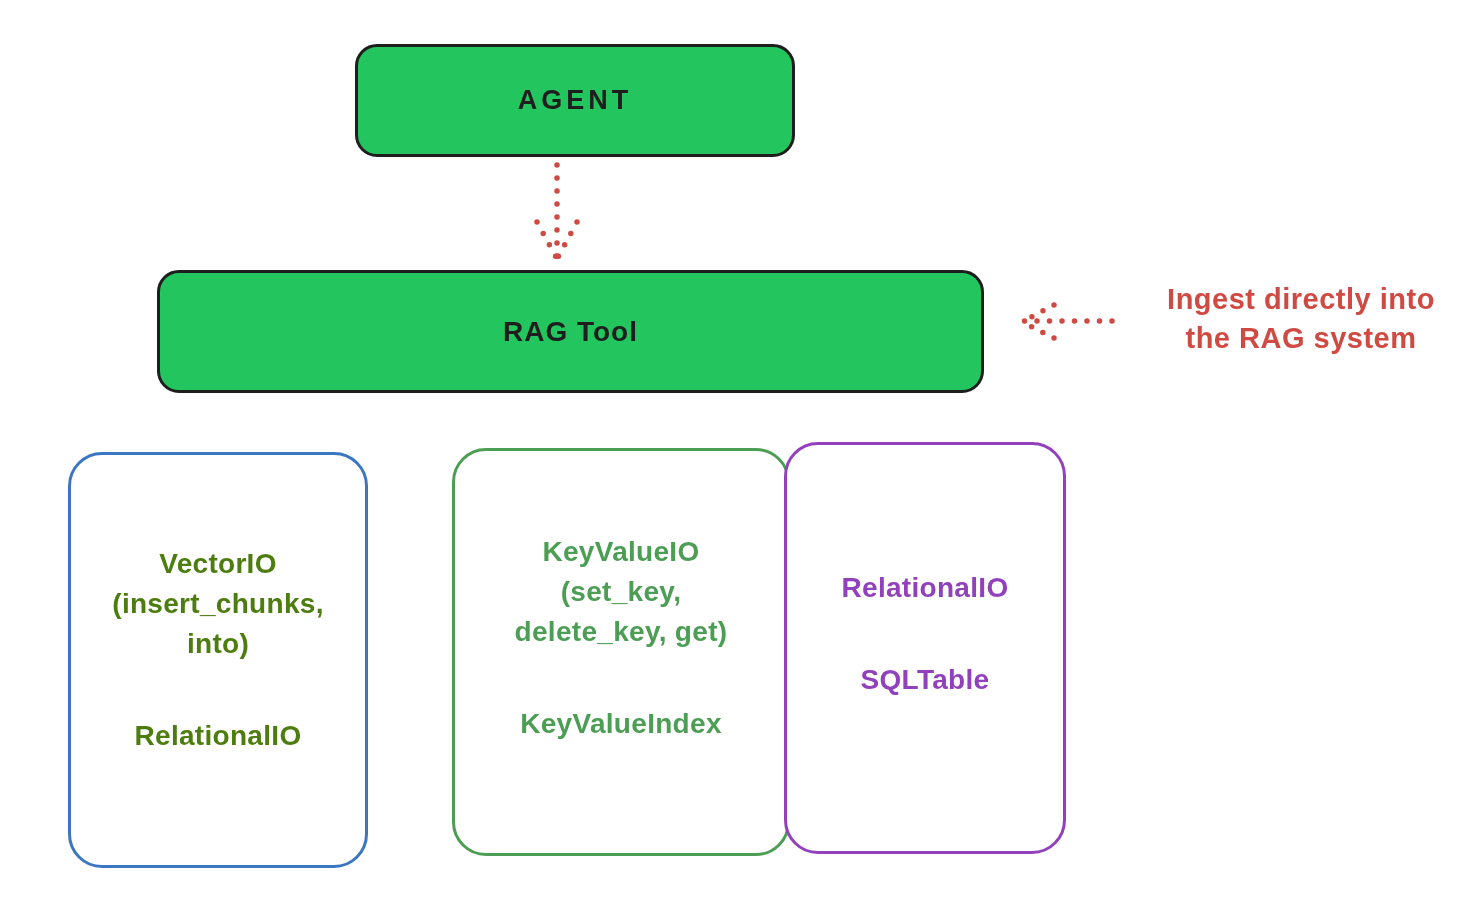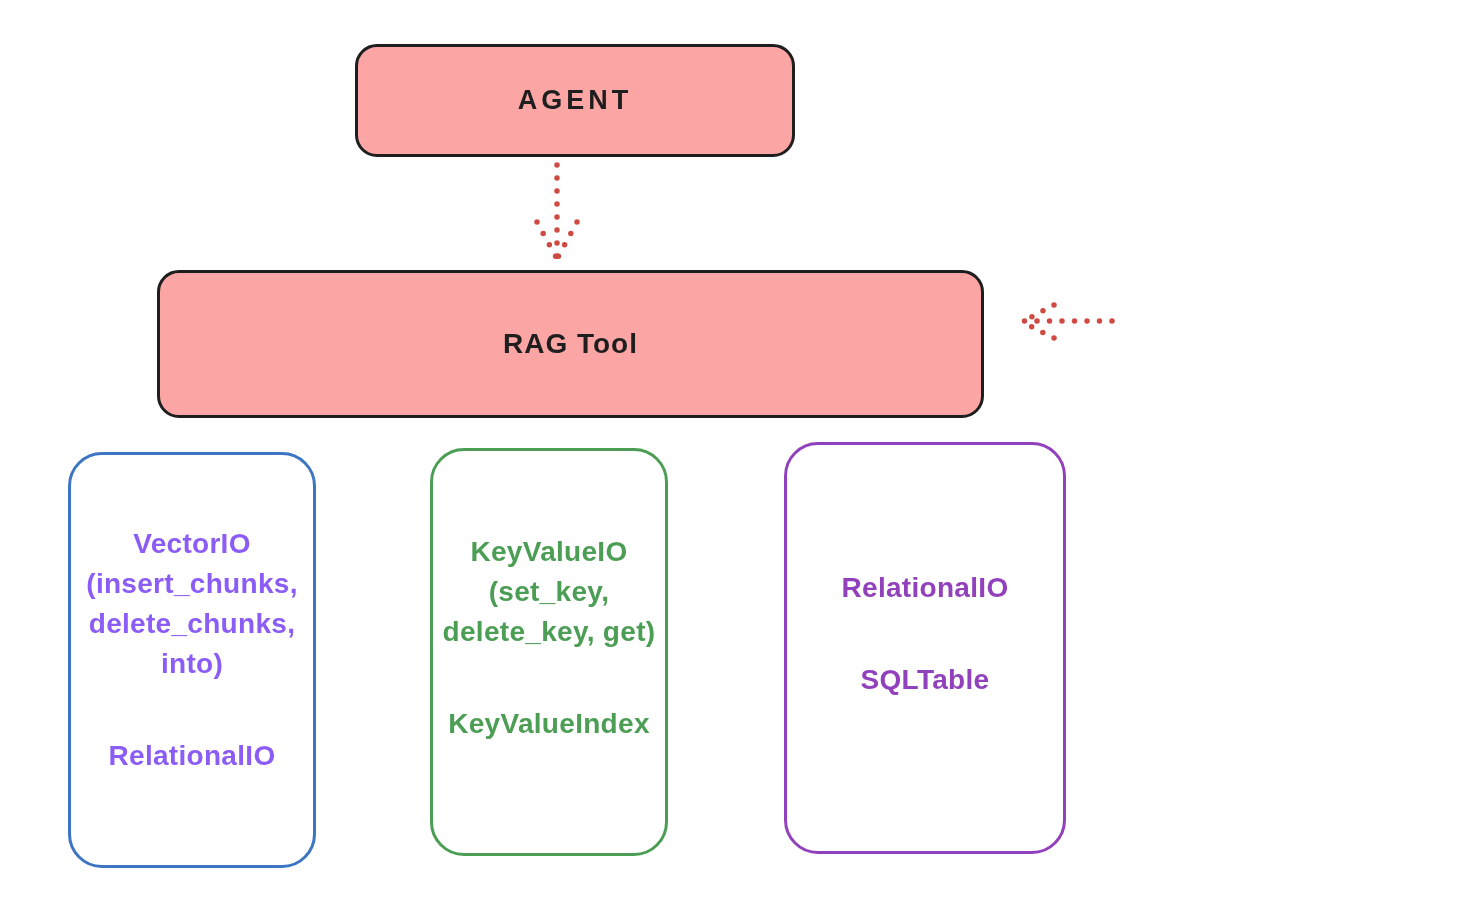--- a/index.html
+++ b/index.html
@@ -12,36 +12,36 @@
     height: 910px;
     background: #ffffff;
     overflow: hidden;
   }
 
   
   .node-box {
     position: absolute;
     border: 3.5px solid #1e1e1e;
     border-radius: 22px;
-    background: #fca5a5;
+    background: #22c55e;
     display: flex;
     align-items: center;
     justify-content: center;
     color: #1e1e1e;
   }
   .agent-box {
     left: 355px; top: 44px;
     width: 440px; height: 113px;
     font-size: 27px;
     font-weight: 700;
     letter-spacing: 4px;
   }
   .rag-box {
     left: 157px; top: 270px;
-    width: 827px; height: 148px;
+    width: 827px; height: 123px;
     font-size: 28px;
     font-weight: 600;
     letter-spacing: 1px;
   }
 
   
   .arrow-svg { position: absolute; overflow: visible; }
   .arrow-down { left: 527px; top: 161px; }
   .arrow-left { left: 1016px; top: 299px; }
 
@@ -70,25 +70,25 @@
     text-align: center;
     font-size: 28px;
     font-weight: 600;
     line-height: 40px;
     letter-spacing: 0.3px;
     padding: 10px 6px;
   }
   .io-box .index-label { margin-top: 52px; }
 
   .io-blue {
-    left: 68px; top: 452px; width: 248px; height: 416px;
-    border: 3.5px solid #3c76c2; color: #8b5cf6;
+    left: 68px; top: 452px; width: 300px; height: 416px;
+    border: 3.5px solid #3c76c2; color: #4d7c0f;
   }
   .io-green {
-    left: 430px; top: 448px; width: 238px; height: 408px;
+    left: 452px; top: 448px; width: 338px; height: 408px;
     border: 3.5px solid #4d9e55; color: #4d9e55;
     transform: translateY(0px);
   }
   .io-green .content, .io-purple .content { transform: translateY(-14px); }
   .io-blue .content { transform: translateY(-10px); }
   .io-purple {
     left: 784px; top: 442px; width: 282px; height: 412px;
     border: 3.5px solid #9241bd; color: #9241bd; align-items: center;
   }
   .content {
@@ -119,26 +119,29 @@
   </div>
 
   <svg class="arrow-svg arrow-left" width="100" height="46" viewBox="0 0 100 46">
     <g stroke="#cf4a43" stroke-width="5.5" stroke-linecap="round" stroke-dasharray="0 12.5" fill="none">
       <path d="M96 22 L8 22"></path>
       <path d="M38 6 L6 23"></path>
       <path d="M38 39 L6 23"></path>
     </g>
   </svg>
 
+  <div class="annotation">
+    <div>Ingest directly into</div>
+    <div>the RAG system</div>
+  </div>
 
   <div class="io-box io-blue">
     <div class="content">
       <div>VectorIO</div>
       <div>(insert_chunks,</div>
-      <div>delete_chunks,</div>
       <div>into)</div>
       <div class="index-label">RelationalIO</div>
     </div>
   </div>
 
   <div class="io-box io-green">
     <div class="content">
       <div>KeyValueIO</div>
       <div>(set_key,</div>
       <div>delete_key, get)</div>

